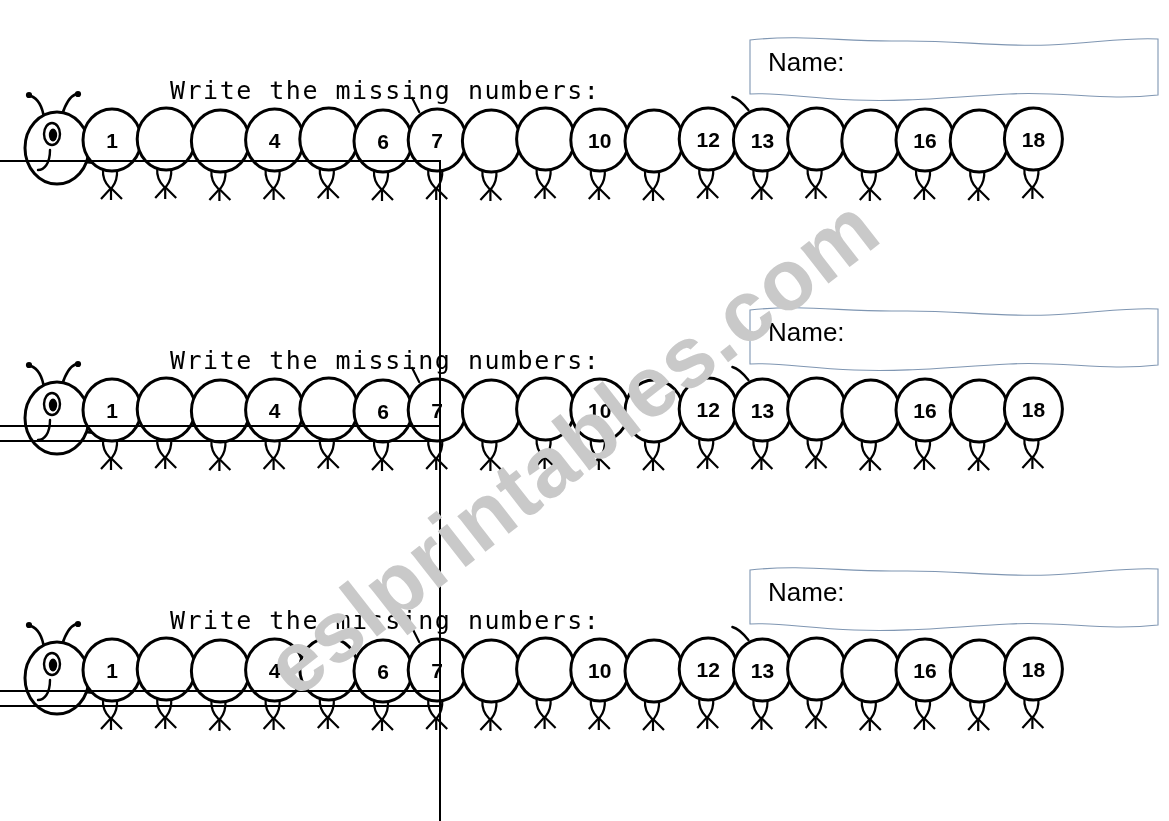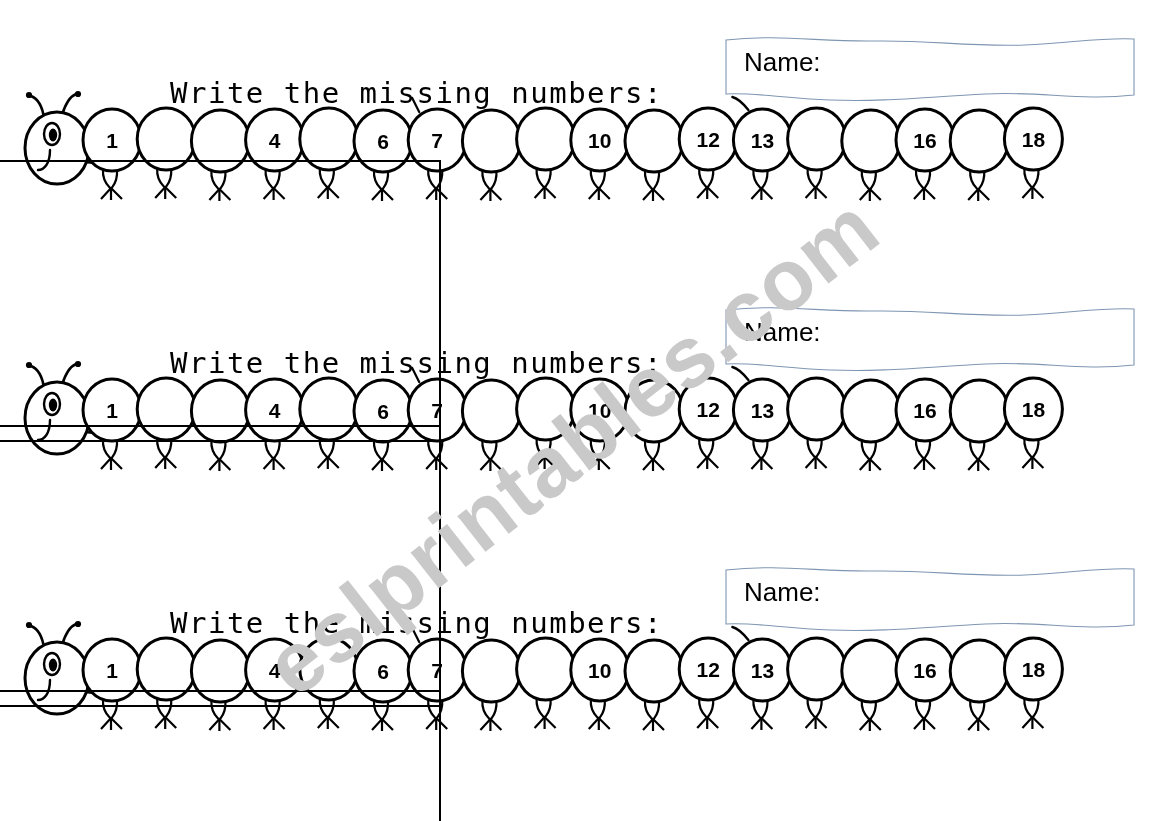--- a/index.html
+++ b/index.html
@@ -45,34 +45,34 @@
   }
   .row-1 { top: 0; }
   .row-2 { top: 270px; }
   .row-3 { top: 530px; }
 
   
   .prompt {
     position: absolute;
     left: 170px;
     font-family: "DejaVu Sans Mono", "Liberation Mono", monospace;
-    font-size: 29px;
+    font-size: 25px;
     letter-spacing: 1.5px;
     color: #000000;
     white-space: nowrap;
     z-index: 3;
   }
   .row-1 .prompt { top: 76px; }
   .row-2 .prompt { top: 76px; }
   .row-3 .prompt { top: 76px; }
 
   
   .name-box {
     position: absolute;
-    left: 720px;
+    left: 744px;
     width: 420px;
     height: 78px;
     z-index: 3;
   }
   .row-1 .name-box { top: 28px; }
   .row-2 .name-box { top: 28px; }
   .row-3 .name-box { top: 28px; }
   .name-box svg {
     position: absolute;
     left: 0;

